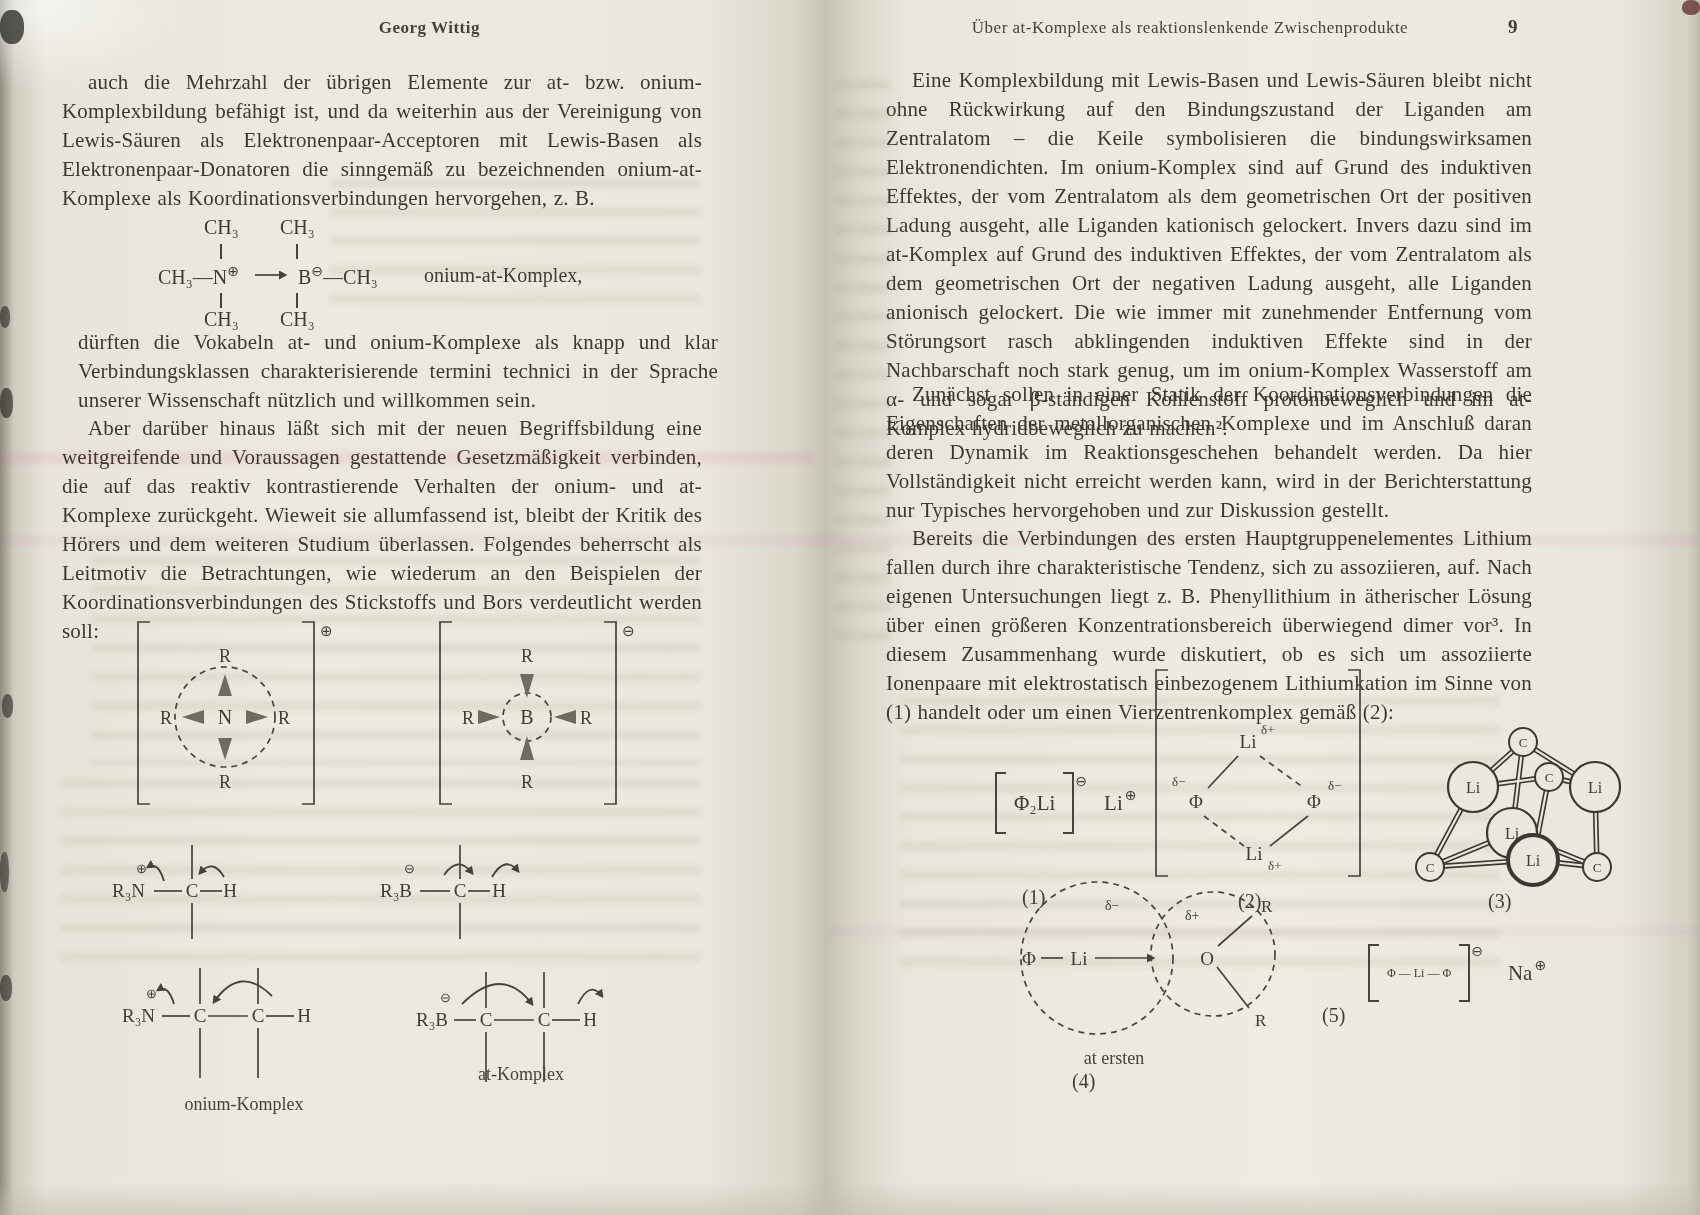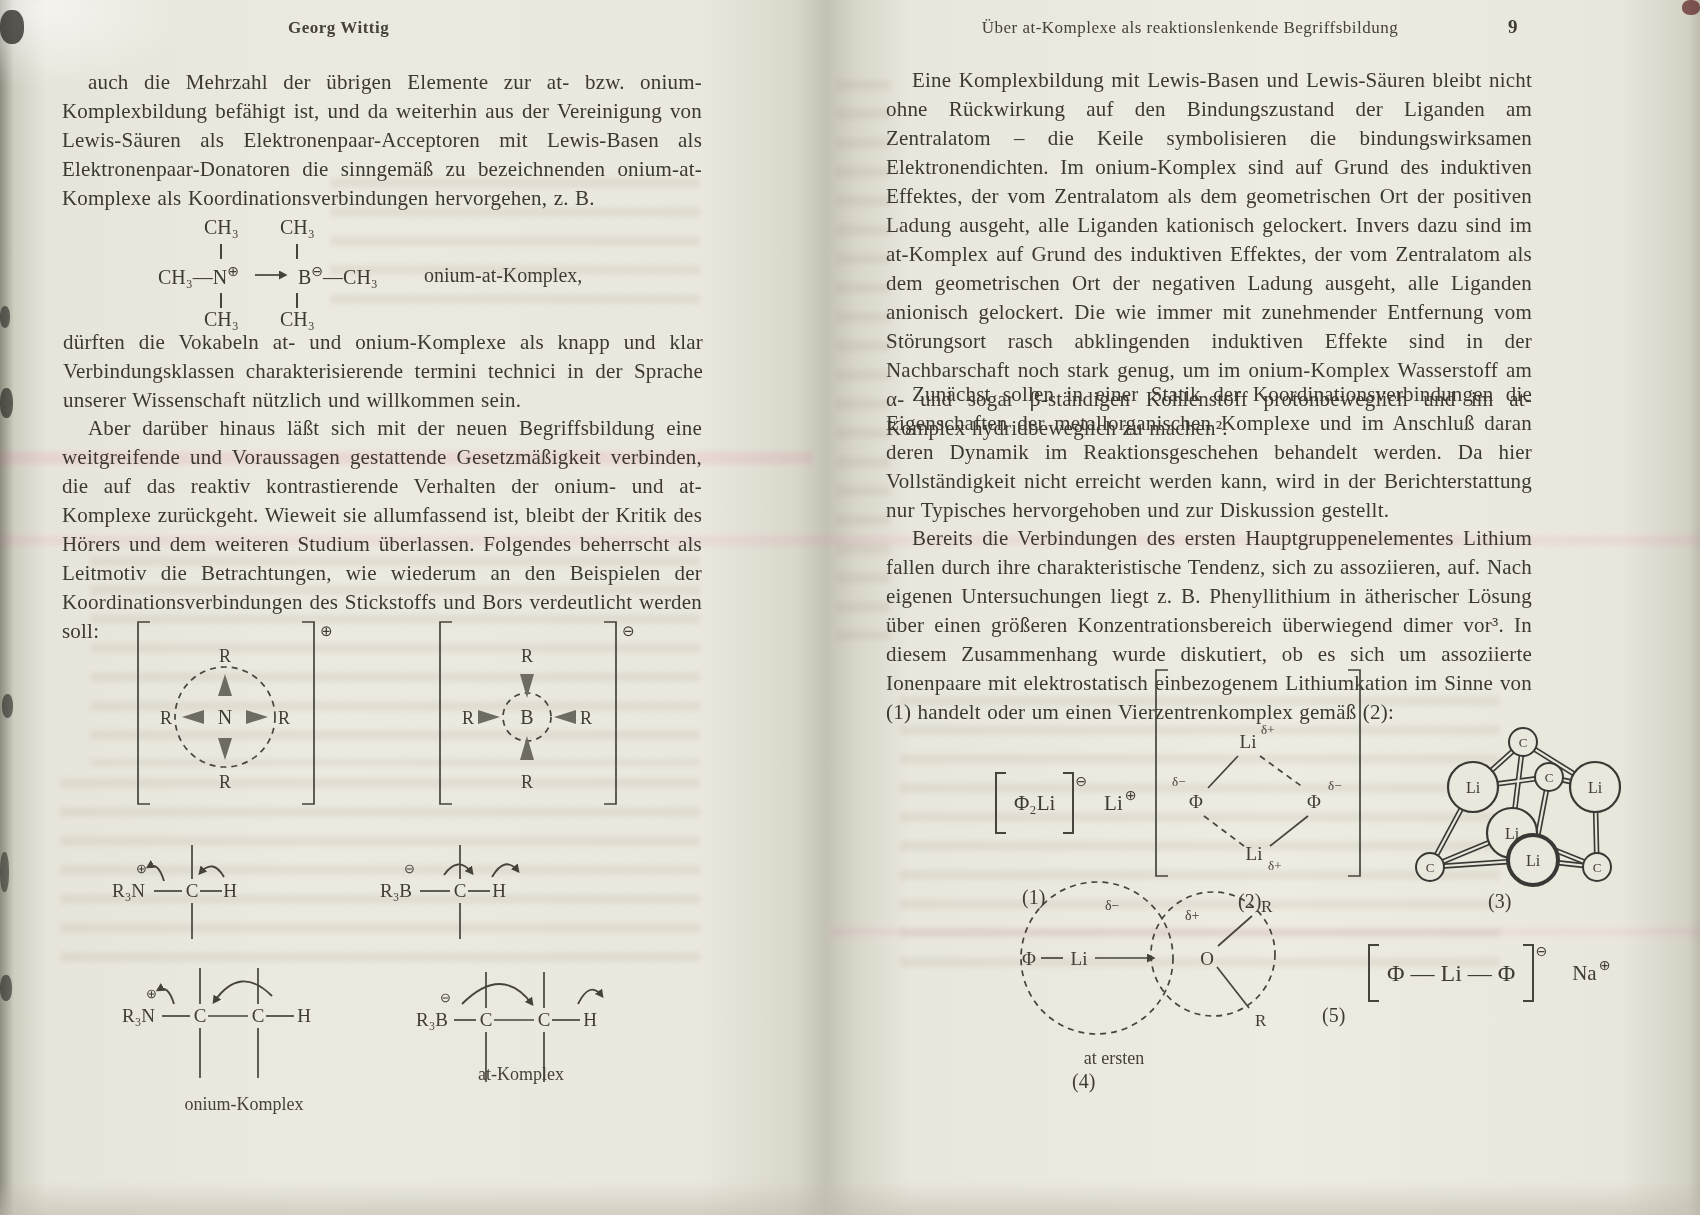--- a/index.html
+++ b/index.html
@@ -71,42 +71,42 @@
   <div class="pink" style="left:0;top:536px;width:1700px;height:9px;background:rgba(225,105,150,.09);"></div>
   <div class="pink" style="left:830px;top:928px;width:870px;height:7px;background:rgba(225,105,150,.07);"></div>
   <div class="smudge" style="left:0;top:10px;width:24px;height:34px;opacity:.75;"></div>
   <div class="smudge" style="left:0;top:306px;width:10px;height:22px;opacity:.6;"></div>
   <div class="smudge" style="left:0;top:388px;width:13px;height:30px;opacity:.65;"></div>
   <div class="smudge" style="left:2px;top:694px;width:11px;height:24px;opacity:.6;"></div>
   <div class="smudge" style="left:0;top:852px;width:9px;height:40px;opacity:.55;"></div>
   <div class="smudge" style="left:0;top:975px;width:12px;height:26px;opacity:.6;"></div>
   <div class="smudge" style="left:1682px;top:0;width:18px;height:15px;background:#5a1f1f;opacity:.7;"></div>
 
-  <div class="running-head" style="left:288px;top:18px;width:200px;text-align:left;font-weight:bold;">Georg Wittig</div>
+  <div class="running-head" style="left:280px;top:18px;width:200px;text-align:right;font-weight:bold;">Georg Wittig</div>
 
   <div class="para p-indent" style="left:62px;top:68px;width:640px;">auch die Mehrzahl der übrigen Elemente zur at- bzw. onium-Komplexbildung befähigt ist, und da weiterhin aus der Vereinigung von Lewis-Säuren als Elektronenpaar-Acceptoren mit Lewis-Basen als Elektronenpaar-Donatoren die sinngemäß zu bezeichnenden onium-at-Komplexe als Koordinationsverbindungen hervorgehen, z. B.</div>
 
   <div class="formula">
     <span class="t" style="left:46px;top:0;">CH₃</span>
     <span class="t" style="left:122px;top:0;">CH₃</span>
     <div class="vbar" style="left:62px;top:28px;height:15px;"></div>
     <div class="vbar" style="left:138px;top:28px;height:15px;"></div>
     <span class="t" style="left:0;top:47px;"><span>CH₃—N</span><sup class="chg">⊕</sup></span>
     <svg class="t" style="left:96px;top:52px;" width="40" height="14">
       <line x1="1" y1="7" x2="31" y2="7" class="ln" marker-end="url(#ah)"></line>
     </svg>
     <span class="t" style="left:140px;top:47px;"><span>B</span><sup class="chg">⊖</sup><span>—CH₃</span></span>
     <span class="t" style="left:266px;top:48px;">onium-at-Komplex,</span>
     <div class="vbar" style="left:62px;top:77px;height:15px;"></div>
     <div class="vbar" style="left:138px;top:77px;height:15px;"></div>
     <span class="t" style="left:46px;top:92px;">CH₃</span>
     <span class="t" style="left:122px;top:92px;">CH₃</span>
   </div>
 
-  <div class="para" style="left:63px;top:328px;width:640px;">dürften die Vokabeln at- und onium-Komplexe als knapp und klar Verbindungsklassen charakterisierende termini technici in der Sprache unserer Wissenschaft nützlich und willkommen sein.</div>
+  <div class="para" style="left:78px;top:328px;width:640px;">dürften die Vokabeln at- und onium-Komplexe als knapp und klar Verbindungsklassen charakterisierende termini technici in der Sprache unserer Wissenschaft nützlich und willkommen sein.</div>
 
   <div class="para p-indent" style="left:62px;top:414px;width:640px;">Aber darüber hinaus läßt sich mit der neuen Begriffsbildung eine weitgreifende und Voraussagen gestattende Gesetzmäßigkeit verbinden, die auf das reaktiv kontrastierende Verhalten der onium- und at-Komplexe zurückgeht. Wieweit sie allumfassend ist, bleibt der Kritik des Hörers und dem weiteren Studium überlassen. Folgendes beherrscht als Leitmotiv die Betrachtungen, wie wiederum an den Beispielen der Koordinationsverbindungen des Stickstoffs und Bors verdeutlicht werden soll:</div>
 
   <svg class="abs" style="left:130px;top:612px;" width="215" height="205">
     <path d="M20,10 h-12 v182 h12" class="ln"></path>
     <path d="M172,10 h12 v182 h-12" class="ln"></path>
     <text x="190" y="24" font-size="15">⊕</text>
     <circle cx="95" cy="105" r="50" class="ln dash"></circle>
     <text x="95" y="112" font-size="20" text-anchor="middle">N</text>
     <polygon class="wedge" points="95,62 88,84 102,84"></polygon>
@@ -191,21 +191,21 @@
     <line x1="144" y1="74" x2="144" y2="124" class="ln"></line>
     <line x1="152" y1="62" x2="180" y2="62" class="ln"></line>
     <text x="190" y="68" font-size="19" text-anchor="middle">H</text>
     <path d="M62,46 Q102,6 132,46" class="arc" marker-end="url(#ah)"></path>
     <path d="M178,46 Q190,22 202,38" class="arc" marker-end="url(#ah)"></path>
   </svg>
 
   <div class="caption" style="left:178px;top:1062px;width:132px;margin-top:32px;">onium-Komplex</div>
   <div class="caption" style="left:455px;top:1064px;width:132px;">at-Komplex</div>
 
-  <div class="running-head" style="left:930px;top:18px;width:520px;text-align:center;">Über at-Komplexe als reaktionslenkende Begriffsbildung</div>
+  <div class="running-head" style="left:930px;top:18px;width:520px;text-align:center;">Über at-Komplexe als reaktionslenkende Zwischenprodukte</div>
   <div class="pgnum" style="left:1508px;top:16px;">9</div>
 
   <div class="para p-indent" style="left:886px;top:66px;width:646px;">Eine Komplexbildung mit Lewis-Basen und Lewis-Säuren bleibt nicht ohne Rückwirkung auf den Bindungszustand der Liganden am Zentralatom – die Keile symbolisieren die bindungswirksamen Elektronendichten. Im onium-Komplex sind auf Grund des induktiven Effektes, der vom Zentralatom als dem geometrischen Ort der positiven Ladung ausgeht, alle Liganden kationisch gelockert. Invers dazu sind im at-Komplex auf Grund des induktiven Effektes, der vom Zentralatom als dem geometrischen Ort der negativen Ladung ausgeht, alle Liganden anionisch gelockert. Die wie immer mit zunehmender Entfernung vom Störungsort rasch abklingenden induktiven Effekte sind in der Nachbarschaft noch stark genug, um im onium-Komplex Wasserstoff am α- und sogar β-ständigen Kohlenstoff protonbeweglich und im at-Komplex hydridbeweglich zu machen².</div>
   <div class="para p-indent" style="left:886px;top:380px;width:646px;">Zunächst sollen in einer Statik der Koordinationsverbindungen die Eigenschaften der metallorganischen Komplexe und im Anschluß daran deren Dynamik im Reaktionsgeschehen behandelt werden. Da hier Vollständigkeit nicht erreicht werden kann, wird in der Berichterstattung nur Typisches hervorgehoben und zur Diskussion gestellt.</div>
   <div class="para p-indent" style="left:886px;top:524px;width:646px;">Bereits die Verbindungen des ersten Hauptgruppenelementes Lithium fallen durch ihre charakteristische Tendenz, sich zu assoziieren, auf. Nach eigenen Untersuchungen liegt z. B. Phenyllithium in ätherischer Lösung über einen größeren Konzentrationsbereich überwiegend dimer vor³. In diesem Zusammenhang wurde diskutiert, ob es sich um assoziierte Ionenpaare mit elektrostatisch einbezogenem Lithiumkation im Sinne von (1) handelt oder um einen Vierzentrenkomplex gemäß (2):</div>
 
   <div class="chem-row" style="left:995px;top:772px;height:62px;">
     <div class="brk l"></div>
     <span class="chem-txt">Φ₂Li</span>
     <div class="brk r"></div>
@@ -291,21 +291,21 @@
     <text x="180" y="58" font-size="14">δ+</text>
     <line x1="213" y1="84" x2="247" y2="54" class="ln"></line>
     <text x="256" y="50" font-size="17">R</text>
     <line x1="212" y1="105" x2="244" y2="146" class="ln"></line>
     <text x="250" y="164" font-size="17">R</text>
   </svg>
   <div class="caption" style="left:1058px;top:1048px;width:112px;">at ersten</div>
 
   <div class="chem-row" style="left:1368px;top:944px;height:58px;">
     <div class="brk l"></div>
-    <span class="chem-txt" style="font-size:24px;">Φ — Li — Φ</span>
+    <span class="chem-txt" style="font-size:12px;">Φ — Li — Φ</span>
     <div class="brk r"></div>
     <span class="chg hi">⊖</span>
     <span class="spacer"></span>
     <span class="chem-txt" style="padding:0 2px;margin-left:8px;">Na</span>
     <span class="chg med">⊕</span>
   </div>
 
   <div class="figlabel" style="left:1022px;top:886px;">(1)</div>
   <div class="figlabel" style="left:1238px;top:890px;">(2)</div>
   <div class="figlabel" style="left:1488px;top:890px;">(3)</div>

